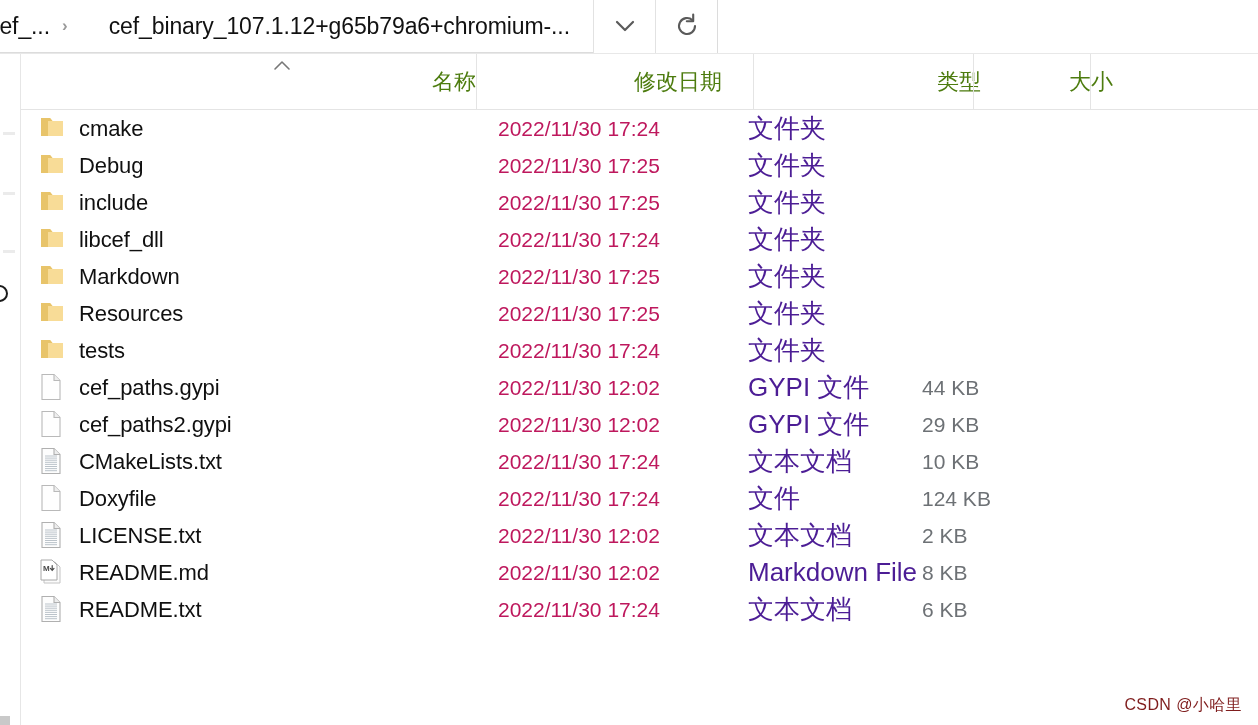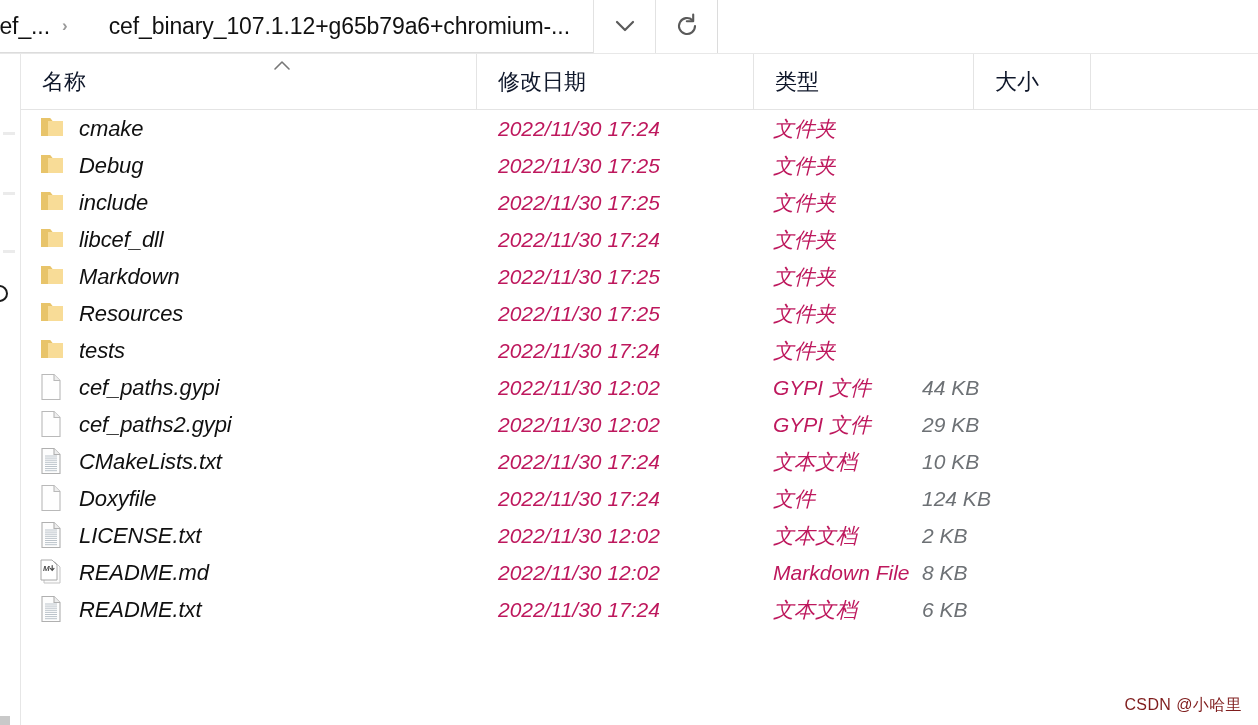--- a/index.html
+++ b/index.html
@@ -117,23 +117,24 @@
     border-bottom: 1px solid #e4e4e4;
   }
 
   .col {
     position: absolute;
     top: 0;
     height: 56px;
     display: flex;
     align-items: center;
     font-size: 22px;
-    color: #0f172a;
+    color: #4d7c0f;
     border-left: 1px solid #e4e4e4;
     padding-left: 21px;
+    justify-content: flex-end;
   }
   .col.first { border-left: none; }
   .col-name  { left: 0px;   width: 455px; }
   .col-date  { left: 455px; width: 246px; }
   .col-type  { left: 700px; width: 228px; margin-left: 32px; }
   .col-size  { left: 929px; width: 140px; margin-left: 23px; }
   .col-pad   { left: 1069px; width: 168px; border-left: 1px solid #e4e4e4; }
 
   .sort-caret {
     position: absolute;
@@ -143,21 +144,20 @@
     height: 12px;
   }
 
   
   .filelist {
     position: absolute;
     top: 110px; left: 21px;
     width: 1237px;
     height: 615px;
     background: #ffffff;
-    font-style: italic;
   }
 
   .row {
     position: relative;
     height: 37px;
     display: flex;
     align-items: center;
     width: 100%;
   }
 
@@ -184,23 +184,23 @@
 
   .cell-date {
     position: absolute;
     left: 477px;
     font-size: 21px;
     color: #be185d;
     white-space: nowrap;
   }
   .cell-type {
     position: absolute;
-    left: 752px;
-    font-size: 21px;
-    color: #be185d;
+    left: 727px;
+    font-size: 26px;
+    color: #4c1d95;
     white-space: nowrap;
   }
   .cell-size {
     position: absolute;
     left: 901px;
     width: 176px;
     font-size: 21px;
     color: #6d7175;
     white-space: nowrap;
   }

